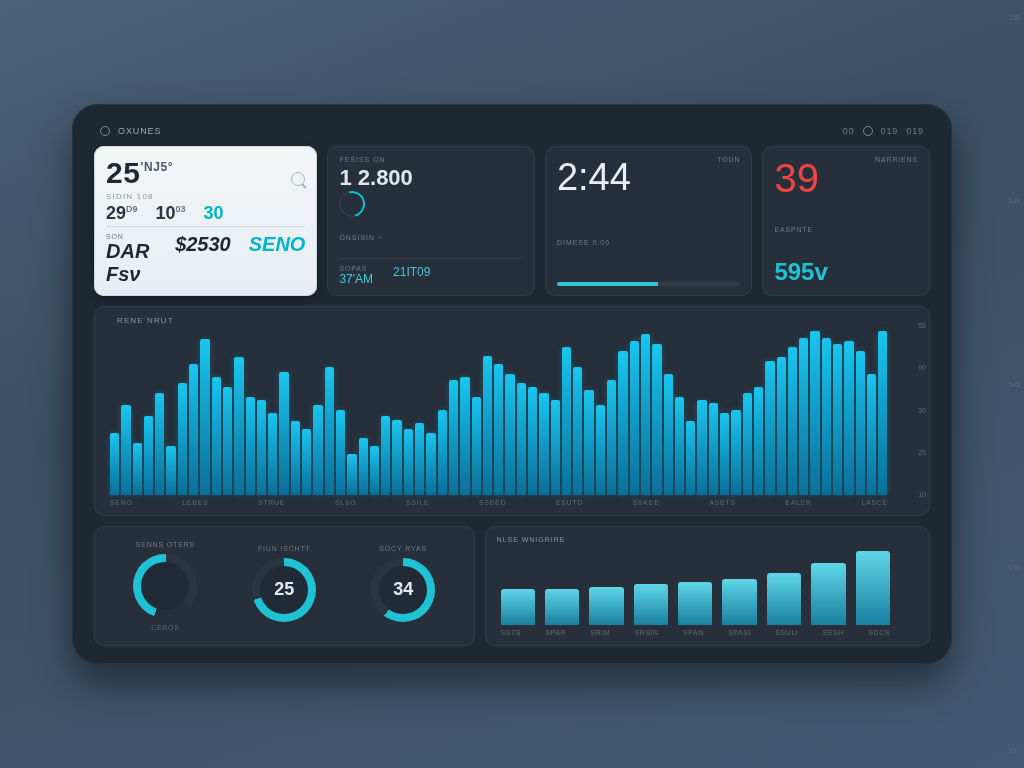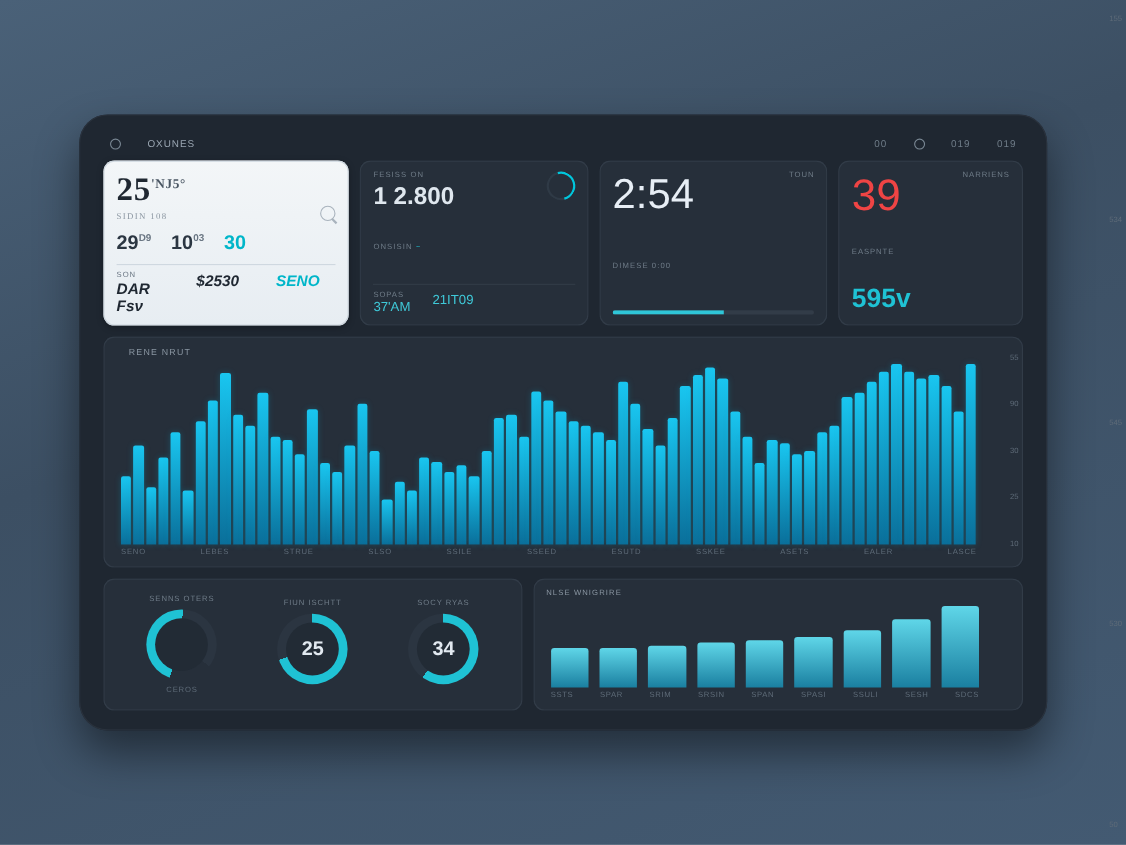--- a/index.html
+++ b/index.html
@@ -15,58 +15,58 @@
     border-radius: 26px;
     padding: 20px 22px 18px;
     box-shadow: 0 20px 40px rgba(0,0,0,.45), inset 0 0 0 1px #2a323d;
     display: flex; flex-direction: column;
   }
   .topbar {
     display: flex; align-items: center; justify-content: space-between;
     height: 22px; padding: 0 6px 8px;
     color: #9aa6b2; font-size: 9px; letter-spacing: .1em;
   }
-  .topbar-left, .topbar-right { display: flex; align-items: center; gap: 24px; }
+  .topbar-left, .topbar-right { display: flex; align-items: center; gap: 8px; }
   .dot-icon { width: 10px; height: 10px; border: 1.5px solid #7a8894; border-radius: 50%; display: inline-block; }
   .topbar .nav { color: #6f7c88; }
 
   .row { display: flex; gap: 10px; }
   .card {
     background: #262f3a; border-radius: 10px;
     box-shadow: inset 0 0 0 1px #323c48;
     padding: 10px 12px; color: #cfd8e1;
   }
   .row-cards { height: 150px; }
 
   
   .card.light {
     background: linear-gradient(180deg,#f3f6f8 0%,#e7edf2 100%);
     color: #1f2731;
     flex: 1.25;
     display: flex; flex-direction: column; justify-content: space-between;
     box-shadow: inset 0 0 0 1px #cdd6de, 0 2px 6px rgba(0,0,0,.25);
   }
-  .light-top { display: flex; justify-content: space-between; align-items: flex-end; font-family: Liberation Serif, serif; }
+  .light-top { display: flex; justify-content: space-between; align-items: center; }
   .big { font-size: 30px; font-weight: 600; letter-spacing: .02em; }
   .big sup { font-size: 12px; vertical-align: top; position: relative; top: 4px; color: #4a5663; }
   .sub { font-size: 8px; color: #8b96a1; letter-spacing: .15em; margin-top: 2px; }
   .light-mid { display: flex; gap: 18px; }
   .mini .v { font-size: 18px; font-weight: 600; color: #2b3642; }
   .mini .v sup { font-size: 9px; color: #6a7683; }
   .light-bot { display: flex; gap: 18px; border-top: 1px solid #cfd8e0; padding-top: 6px; }
   .light-bot .cell { flex: 1; }
   .light-bot .l { font-size: 7px; color: #6a7683; letter-spacing: .12em; }
-  .light-bot .n { font-size: 14px; font-weight: 700; font-style: italic; }
+  .light-bot .n { font-size: 20px; font-weight: 700; font-style: italic; }
   .light .accent { color: #00b6c9; }
   .search-ico { width: 14px; height: 14px; border: 1.6px solid #a9b3bd; border-radius: 50%; position: relative; }
   .search-ico::after { content: ""; position: absolute; width: 6px; height: 1.6px; background: #a9b3bd; bottom: -2px; right: -3px; transform: rotate(45deg); }
 
   
   .card.c2 { flex: 1.15; display: flex; flex-direction: column; justify-content: space-between; }
-  .c2-top { display: flex; justify-content: space-between; }
+  .c2-top { display: flex; justify-content: space-between; flex-direction: column; }
   .c2-top .lbl { font-size: 7px; color: #6f7c88; letter-spacing: .14em; }
   .c2-top .val { font-size: 22px; font-weight: 600; color: #dfe7ee; margin-top: 2px; }
   .ring { width: 26px; height: 26px; border-radius: 50%; border: 2px solid #2f3a46;
           border-top-color: #00c6dc; border-right-color: #00c6dc; transform: rotate(30deg); }
   .c2-bot { display: flex; gap: 20px; border-top: 1px solid #323c48; padding-top: 6px; }
   .c2-bot .cell .l { font-size: 7px; color: #6f7c88; letter-spacing: .12em; }
   .c2-bot .cell .n { font-size: 12px; color: #3fc9d8; }
   .c2-mid { font-size: 7px; color: #6f7c88; letter-spacing: .14em; }
   .c2-mid .accent { color: #1fb8c8; }
 
@@ -209,21 +209,21 @@
           </div>
         <div class="cell">
             <div class="l"></div>
             <div class="n">21IT09</div>
           </div>
       </div>
     </div>
 
     <div class="card c3">
       <div style="display:flex;justify-content:space-between;">
-        <div class="time">2:54</div>
+        <div class="time">2:44</div>
         <div class="lbltop">TOUN</div>
       </div>
       <div class="sub2">DIMESE 0:00</div>
       <div class="row3">
         <div class="bar">
             <i></i>
           </div>
       </div>
     </div>
 

